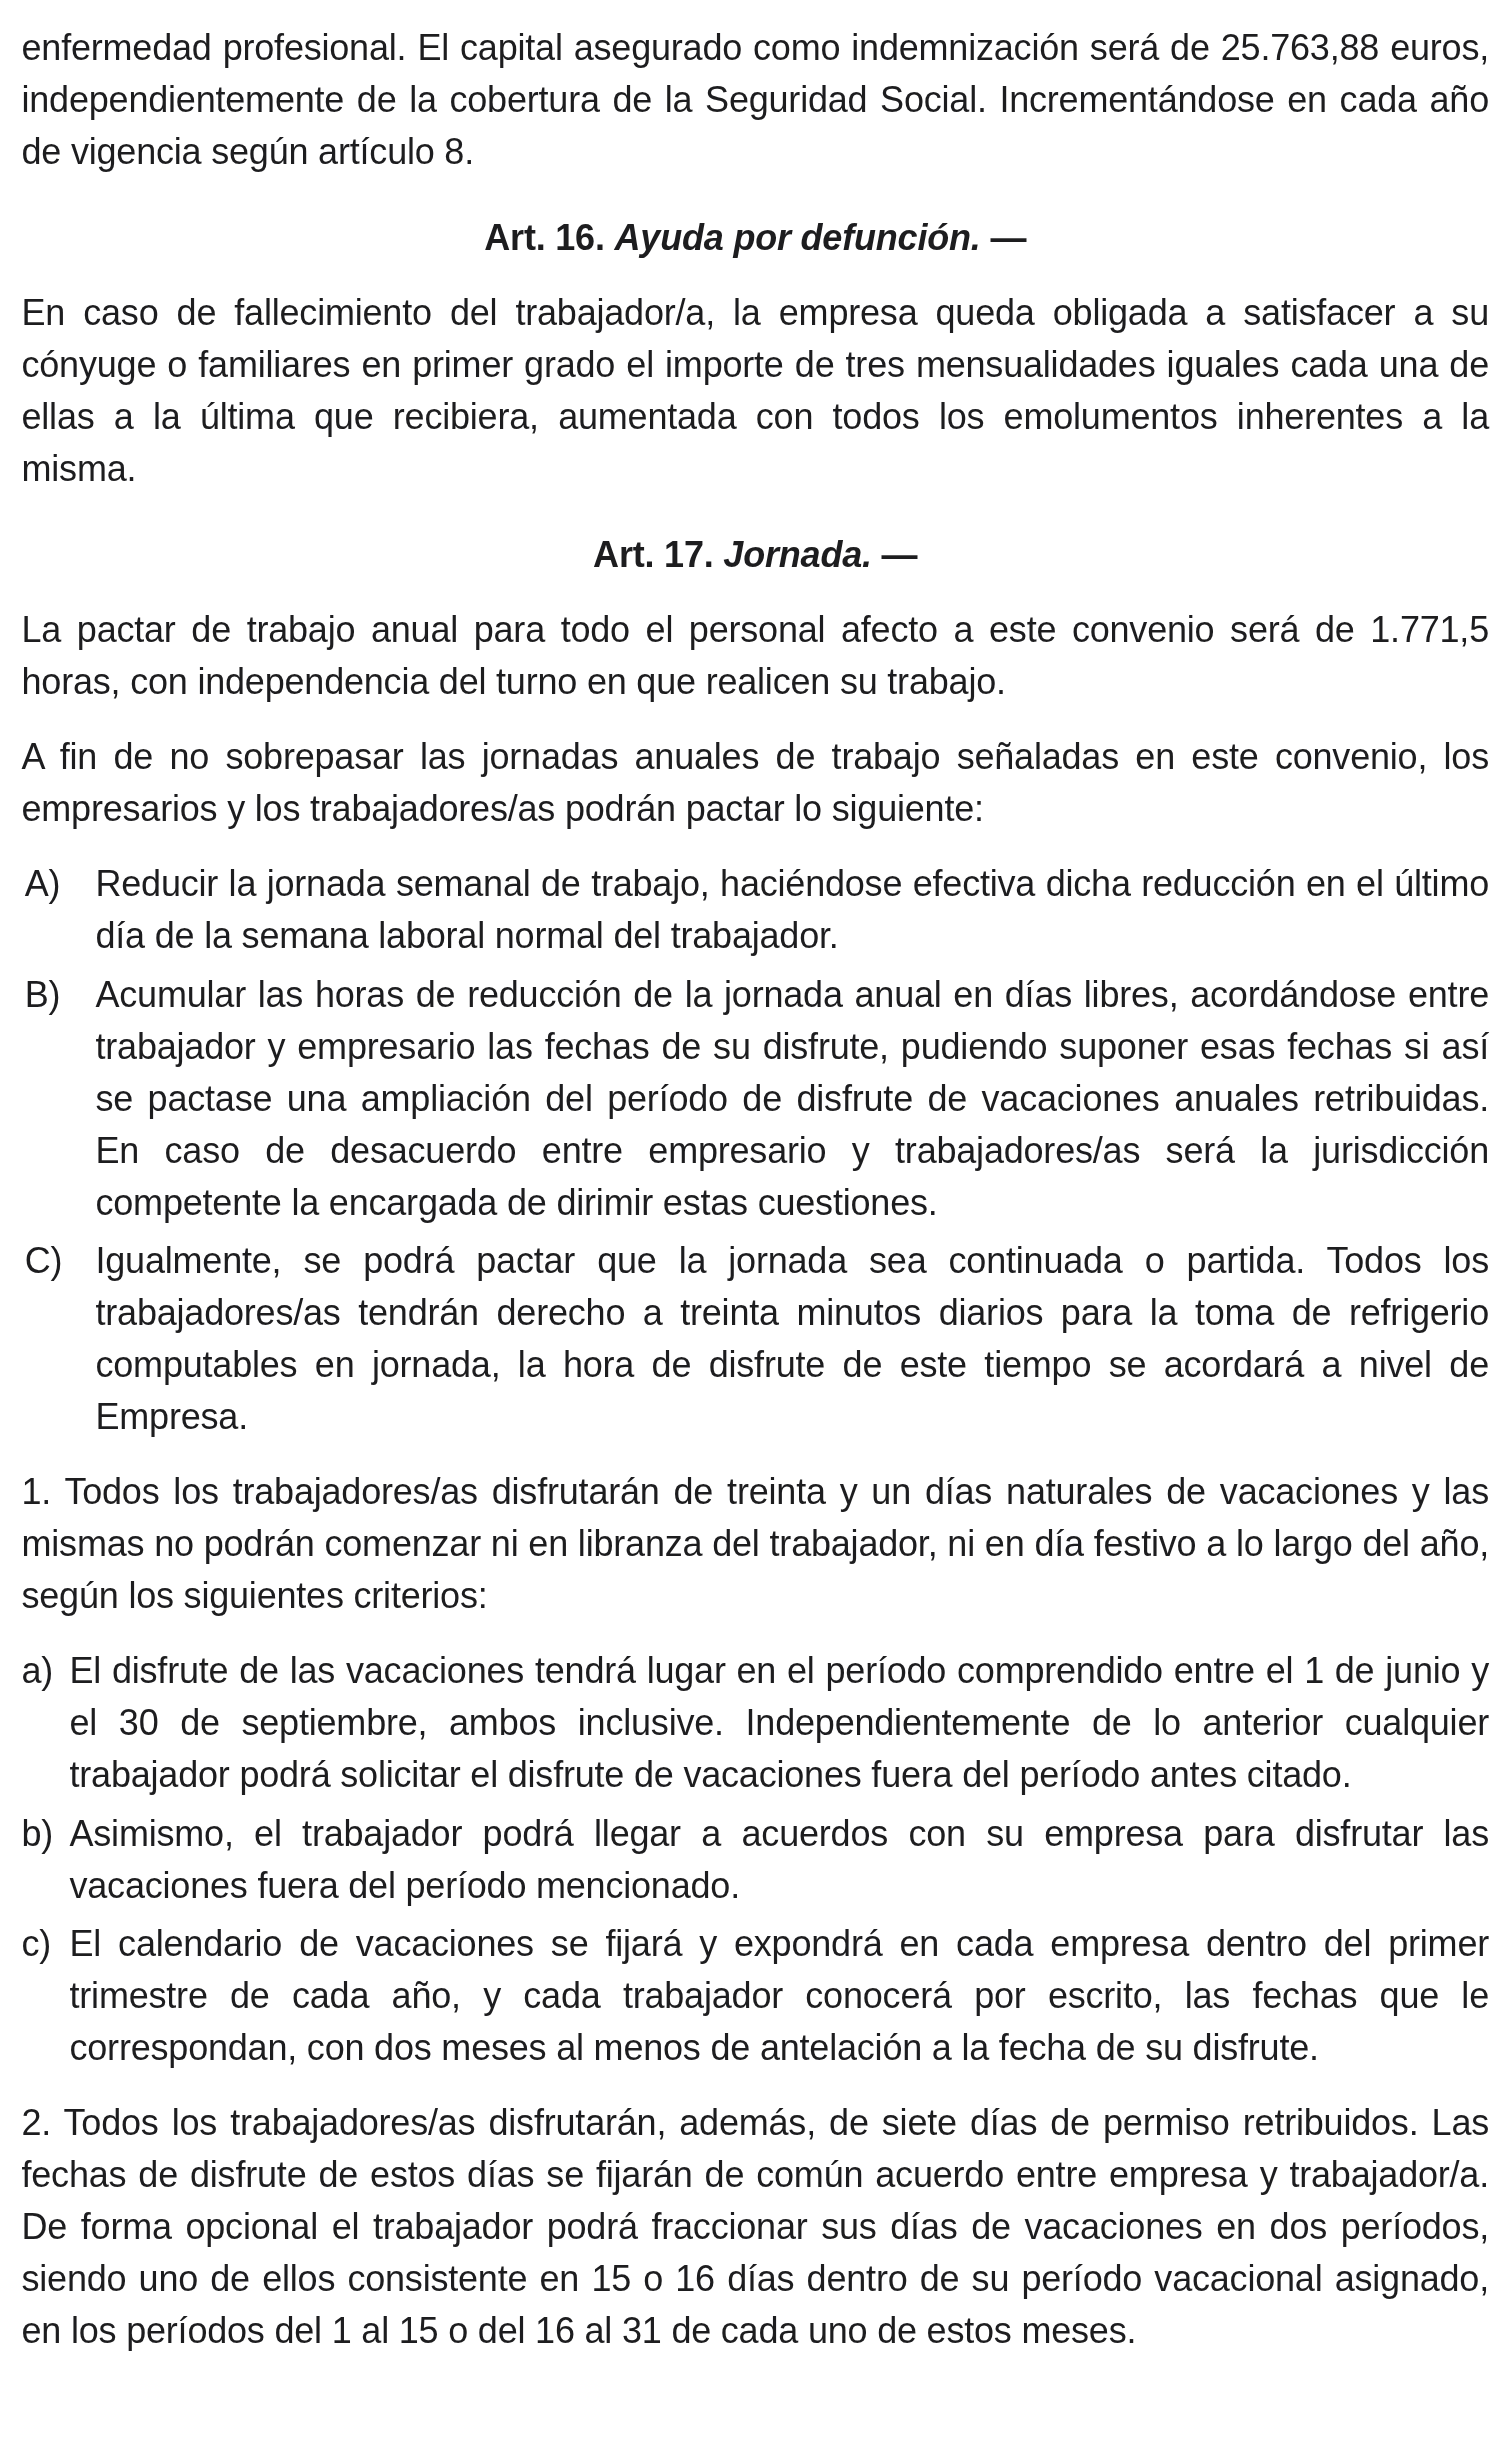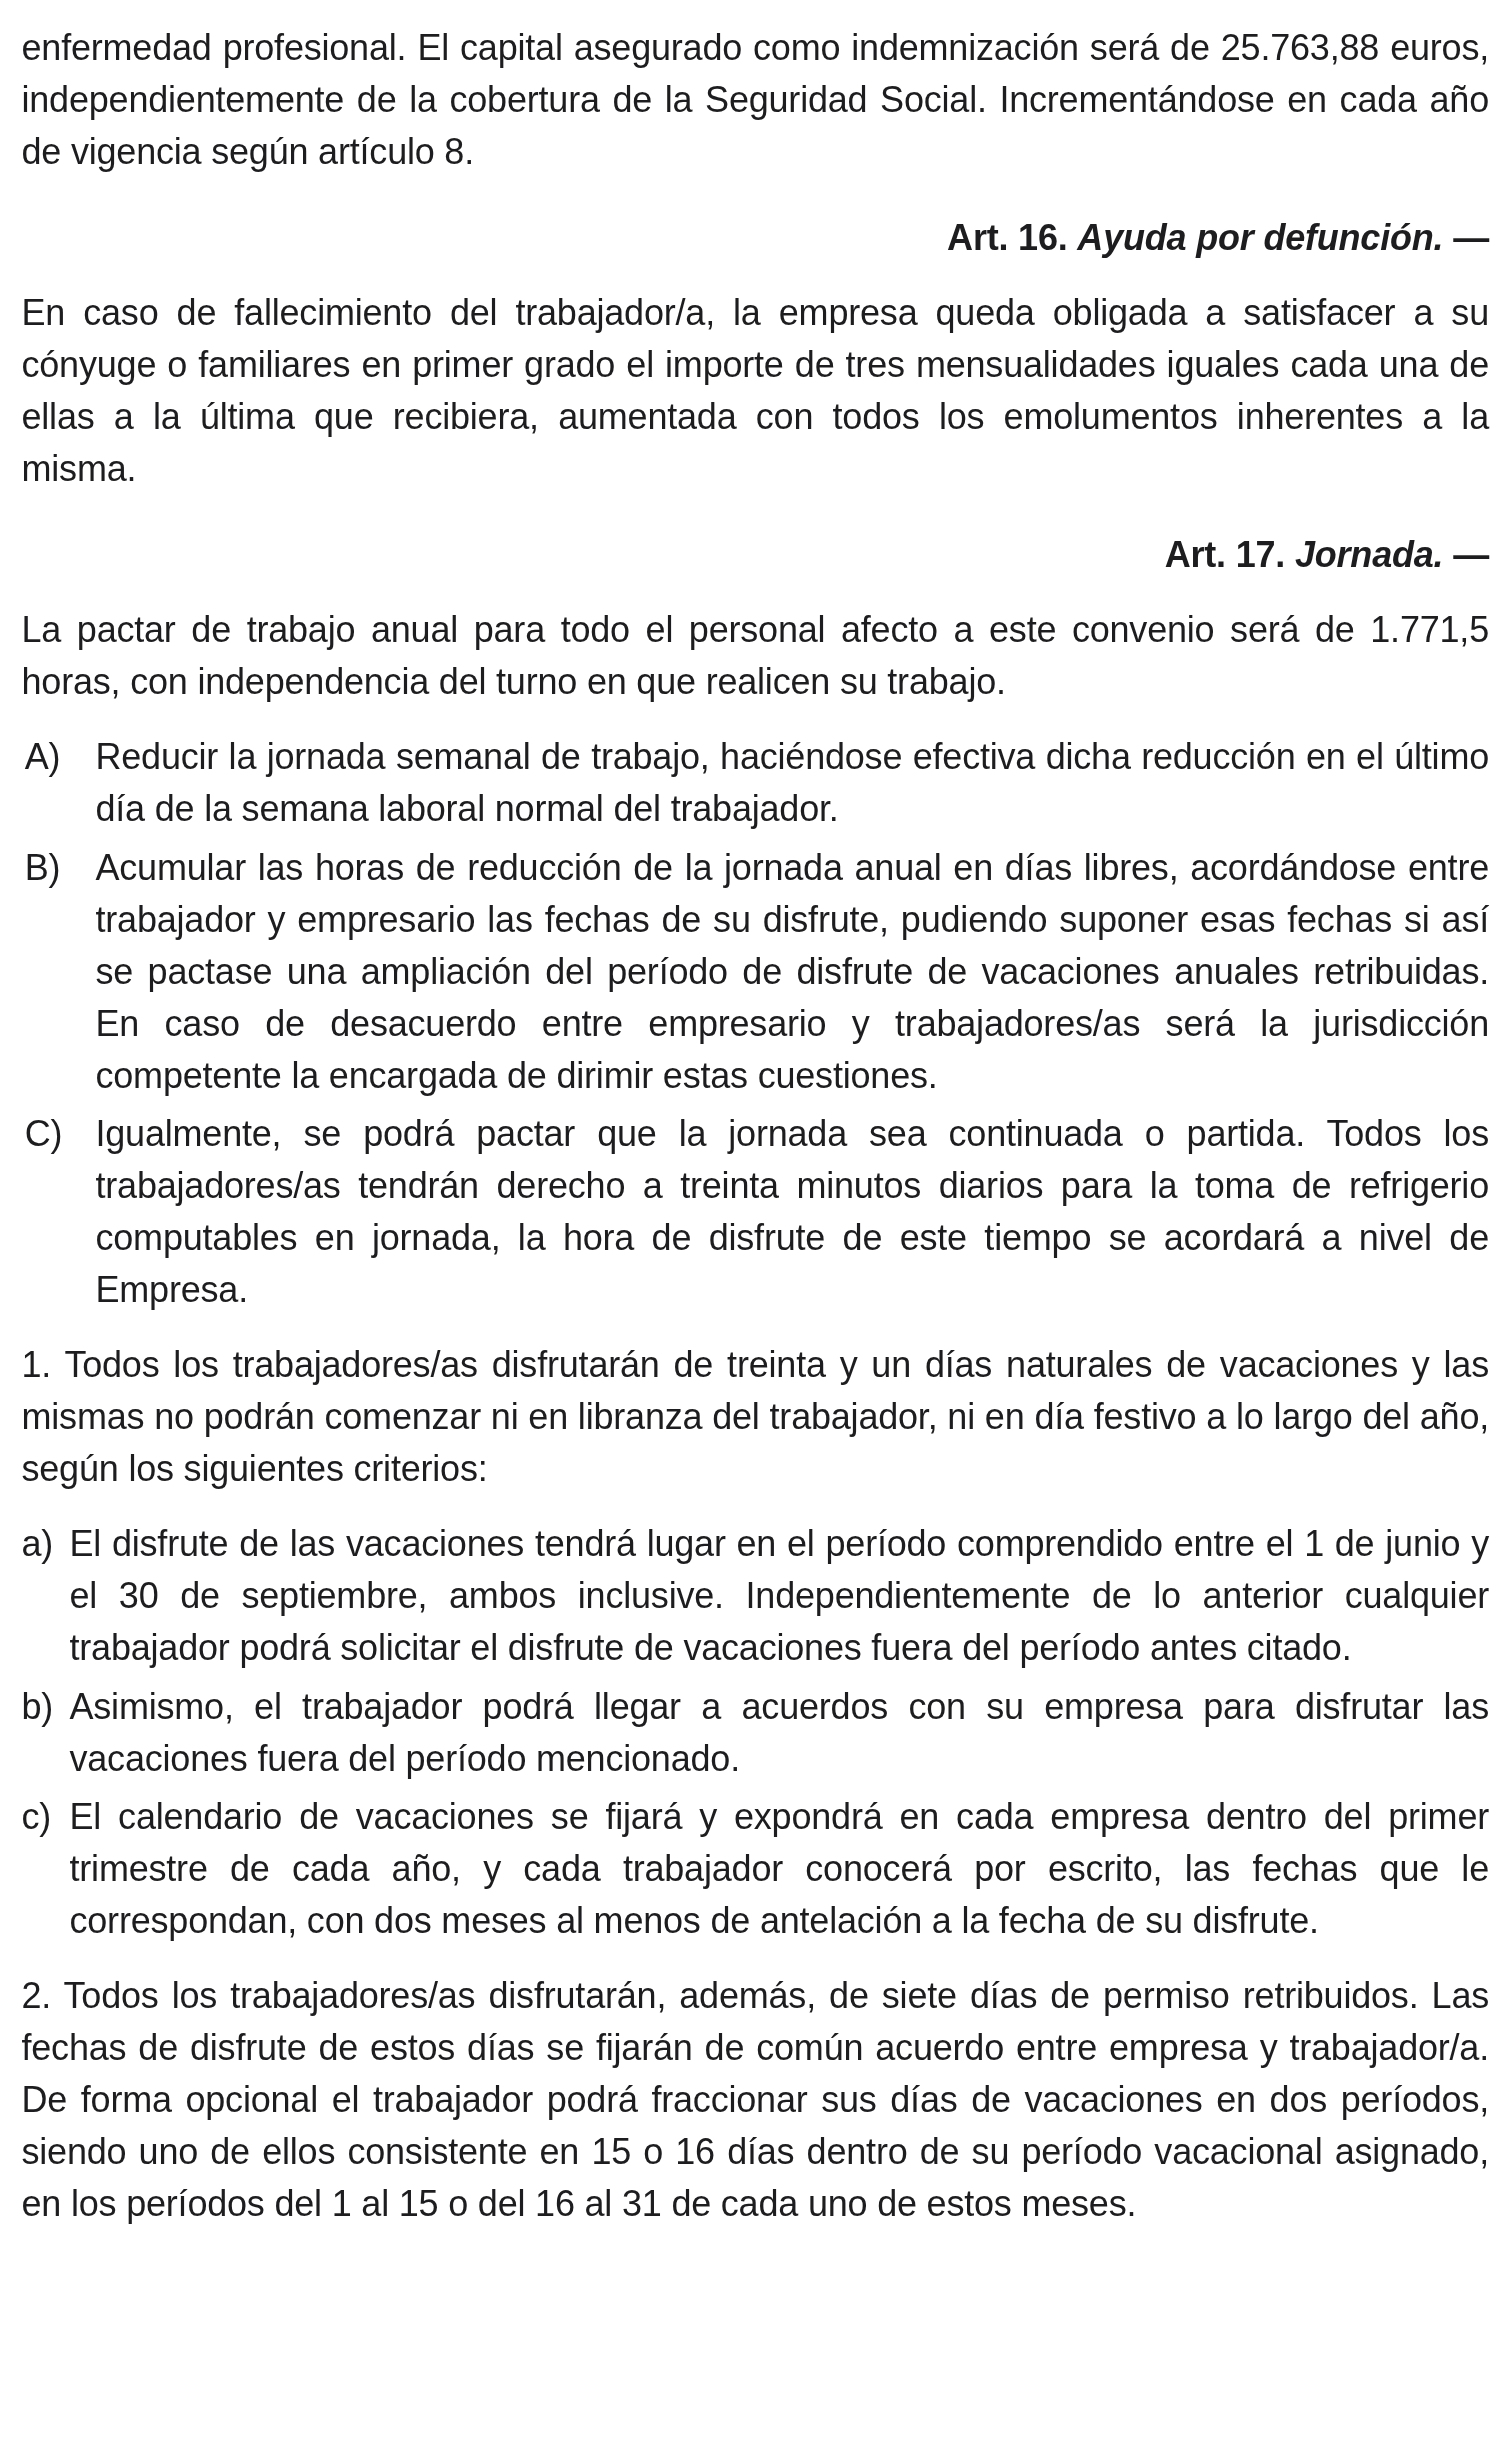--- a/index.html
+++ b/index.html
@@ -26,21 +26,21 @@
   }
   .para {
     margin: 4px 0 23px 0;
     text-align: justify;
   }
   .art-heading {
     margin: 34px 0 23px 0;
     font-size: 36px;
     line-height: 52px;
     font-weight: bold;
-    text-align: right;
+    text-align: center;
   }
   .art-title {
     font-style: italic;
   }
   .list-item {
     position: relative;
     margin: 0 0 6.6px 0;
     padding-left: 74px;
     text-align: justify;
   }
@@ -76,20 +76,21 @@
   <p class="para">En caso de fallecimiento del trabajador/a, la empresa queda obligada a satisfacer a su cónyuge o familiares en primer grado el importe de tres mensualidades iguales cada una de ellas a la última que recibiera, aumentada con todos los emolumentos inherentes a la misma.</p>
 
   <h2 class="art-heading">
     <span class="art-num">Art. 17.</span>
     <span class="art-title">Jornada.</span>
     <span class="art-dash">—</span>
   </h2>
 
   <p class="para">La pactar de trabajo anual para todo el personal afecto a este convenio será de 1.771,5 horas, con independencia del turno en que realicen su trabajo.</p>
 
+  <p class="para">A fin de no sobrepasar las jornadas anuales de trabajo señaladas en este convenio, los empresarios y los trabajadores/as podrán pactar lo siguiente:</p>
 
   <div class="list-item level1">
     <span class="marker">A)</span>
     <span class="li-text">Reducir la jornada semanal de trabajo, haciéndose efectiva dicha reducción en el último día de la semana laboral normal del trabajador.</span>
   </div>
 
   <div class="list-item level1">
     <span class="marker">B)</span>
     <span class="li-text">Acumular las horas de reducción de la jornada anual en días libres, acordándose entre trabajador y empresario las fechas de su disfrute, pudiendo suponer esas fechas si así se pactase una ampliación del período de disfrute de vacaciones anuales retribuidas.  En caso de desacuerdo entre empresario y trabajadores/as será la jurisdicción competente la encargada de dirimir estas cuestiones.</span>
   </div>

